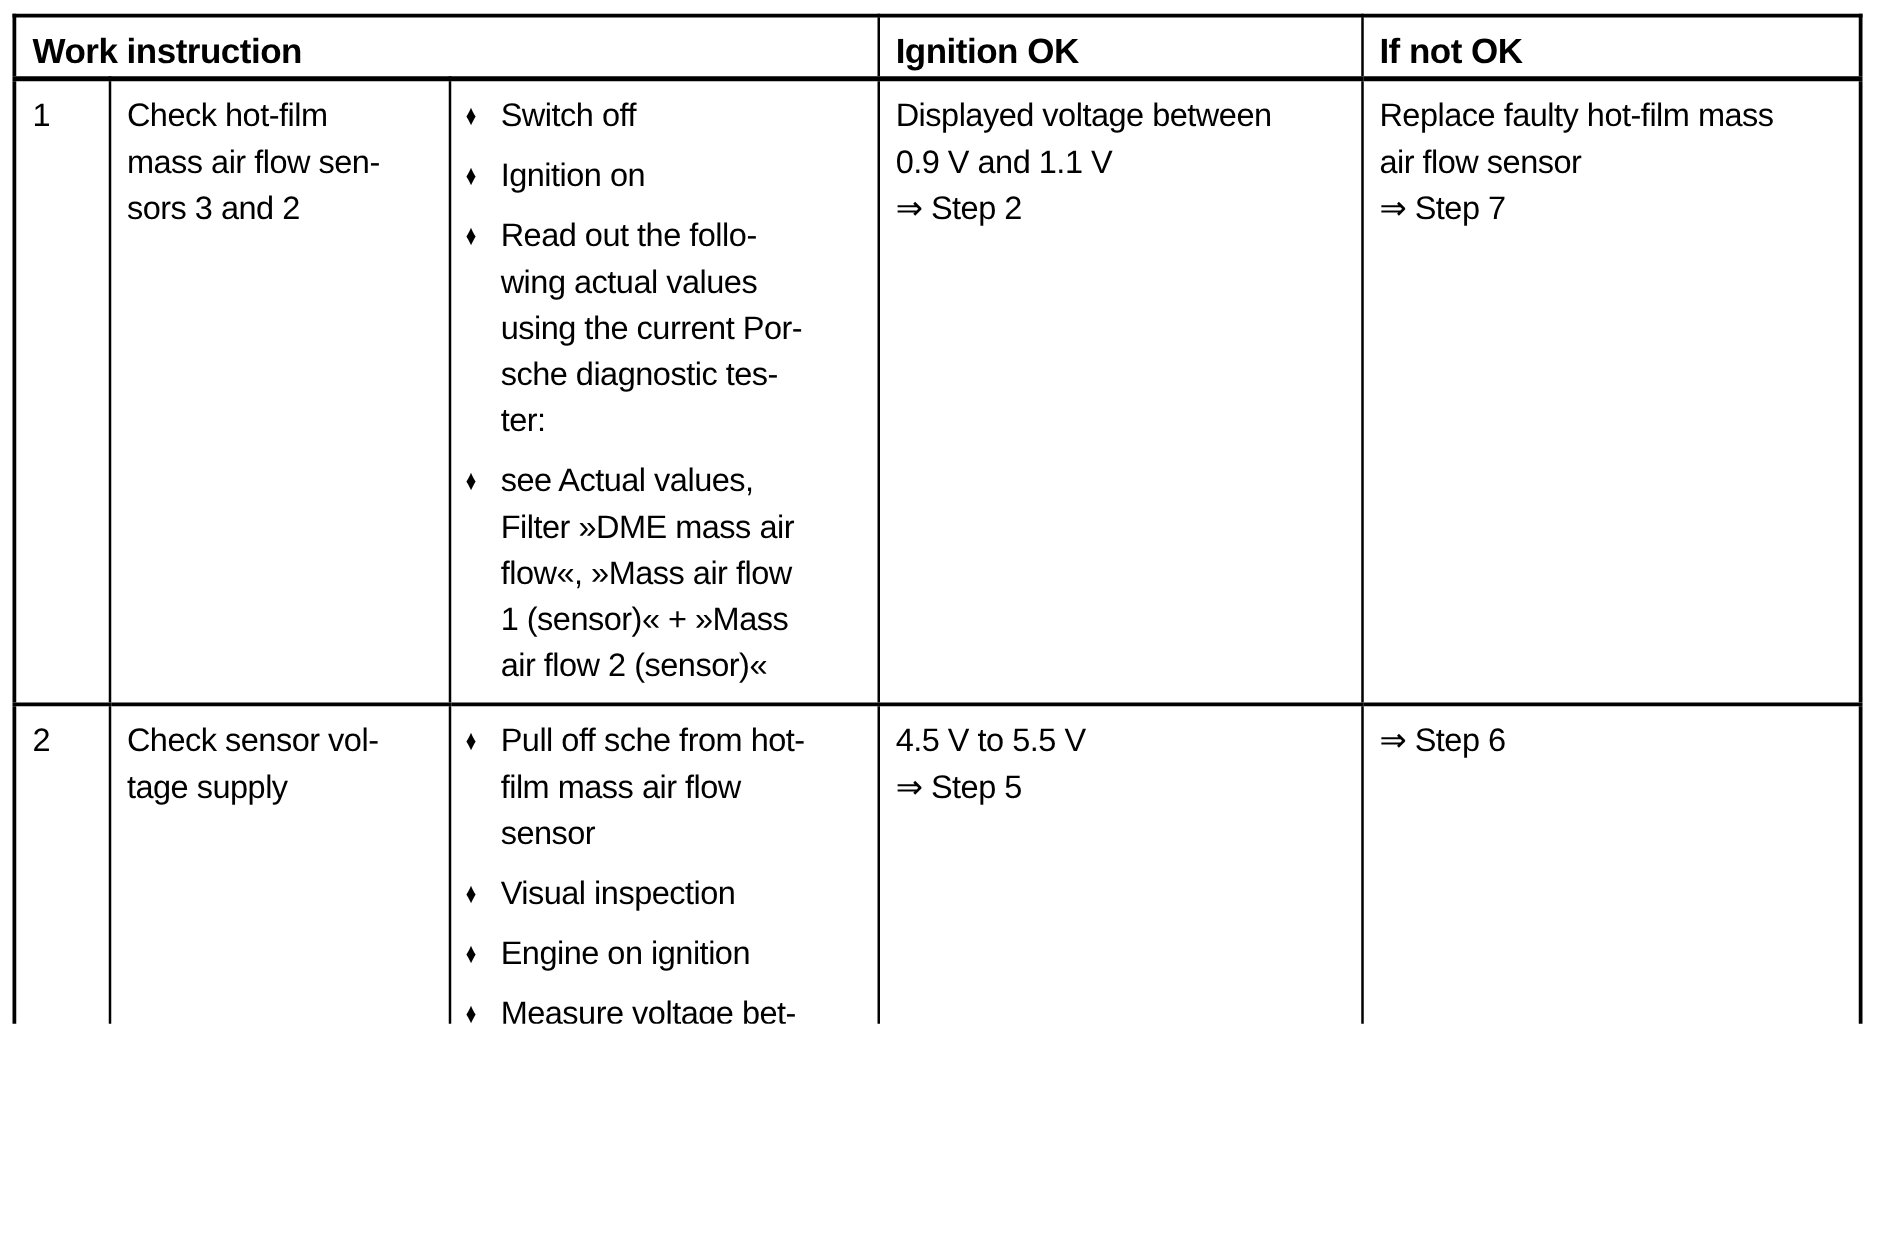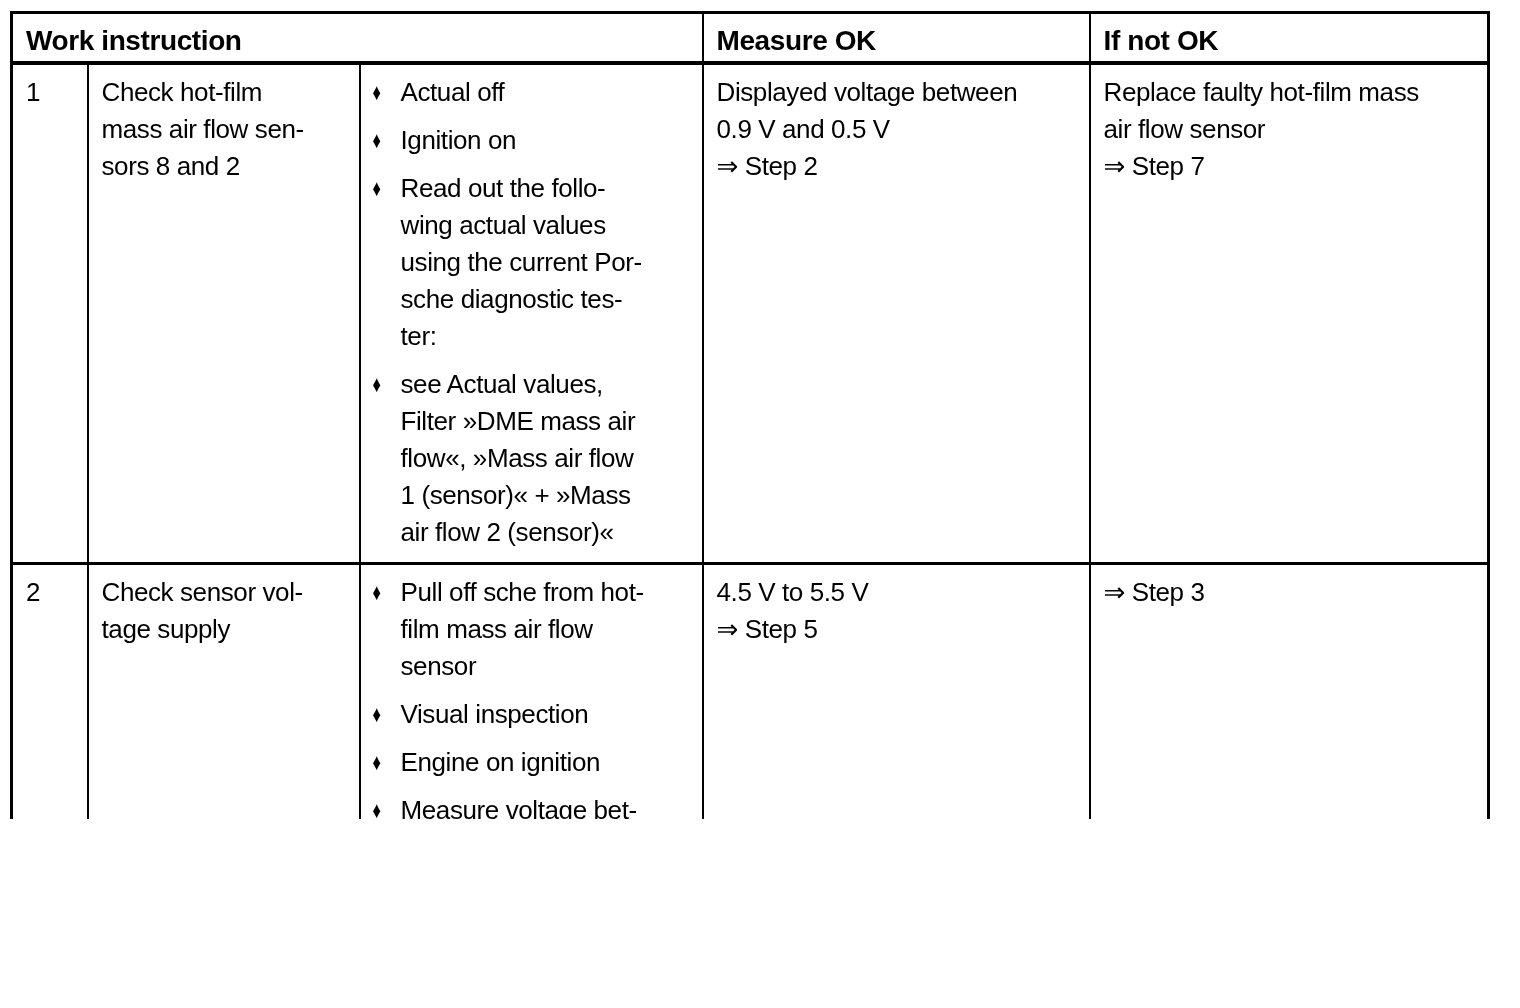--- a/index.html
+++ b/index.html
@@ -73,34 +73,34 @@
     <colgroup>
       <col style="width:76px">
       <col style="width:272px">
       <col style="width:343px">
       <col style="width:387px">
       <col style="width:399px">
     </colgroup>
     <thead>
       <tr>
         <th colspan="3">Work instruction</th>
-        <th>Measure OK</th>
+        <th>Ignition OK</th>
         <th>If not OK</th>
       </tr>
     </thead>
     <tbody>
       <tr class="r1">
         <td>1</td>
         <td>Check hot-film
 mass air flow sen-
-sors 8 and 2</td>
+sors 3 and 2</td>
         <td class="c-bullets">
           <div class="bi">
             <span class="bicon">♦</span>
-            <span class="btext">Actual off</span>
+            <span class="btext">Switch off</span>
           </div>
           <div class="bi">
             <span class="bicon">♦</span>
             <span class="btext">Ignition on</span>
           </div>
           <div class="bi">
             <span class="bicon">♦</span>
             <span class="btext">Read out the follo-
 wing actual values
 using the current Por-
@@ -110,21 +110,21 @@
           <div class="bi">
             <span class="bicon">♦</span>
             <span class="btext">see Actual values,
 Filter »DME mass air
 flow«, »Mass air flow
 1 (sensor)« + »Mass
 air flow 2 (sensor)«</span>
           </div>
         </td>
         <td>Displayed voltage between
-0.9 V and 0.5 V
+0.9 V and 1.1 V
 ⇒ Step 2</td>
         <td>Replace faulty hot-film mass
 air flow sensor
 ⇒ Step 7</td>
       </tr>
       <tr class="r2">
         <td>2</td>
         <td>Check sensor vol-
 tage supply</td>
         <td class="c-bullets">
@@ -149,17 +149,17 @@
 of hot-film mass air
 flow sensor plug</span>
           </div>
           <div class="bi">
             <span class="bicon">♦</span>
             <span class="btext">Switch off current</span>
           </div>
         </td>
         <td>4.5 V to 5.5 V
 ⇒ Step 5</td>
-        <td>⇒ Step 3</td>
+        <td>⇒ Step 6</td>
       </tr>
     </tbody>
   </table>
 </div>
 
 </body></html>

